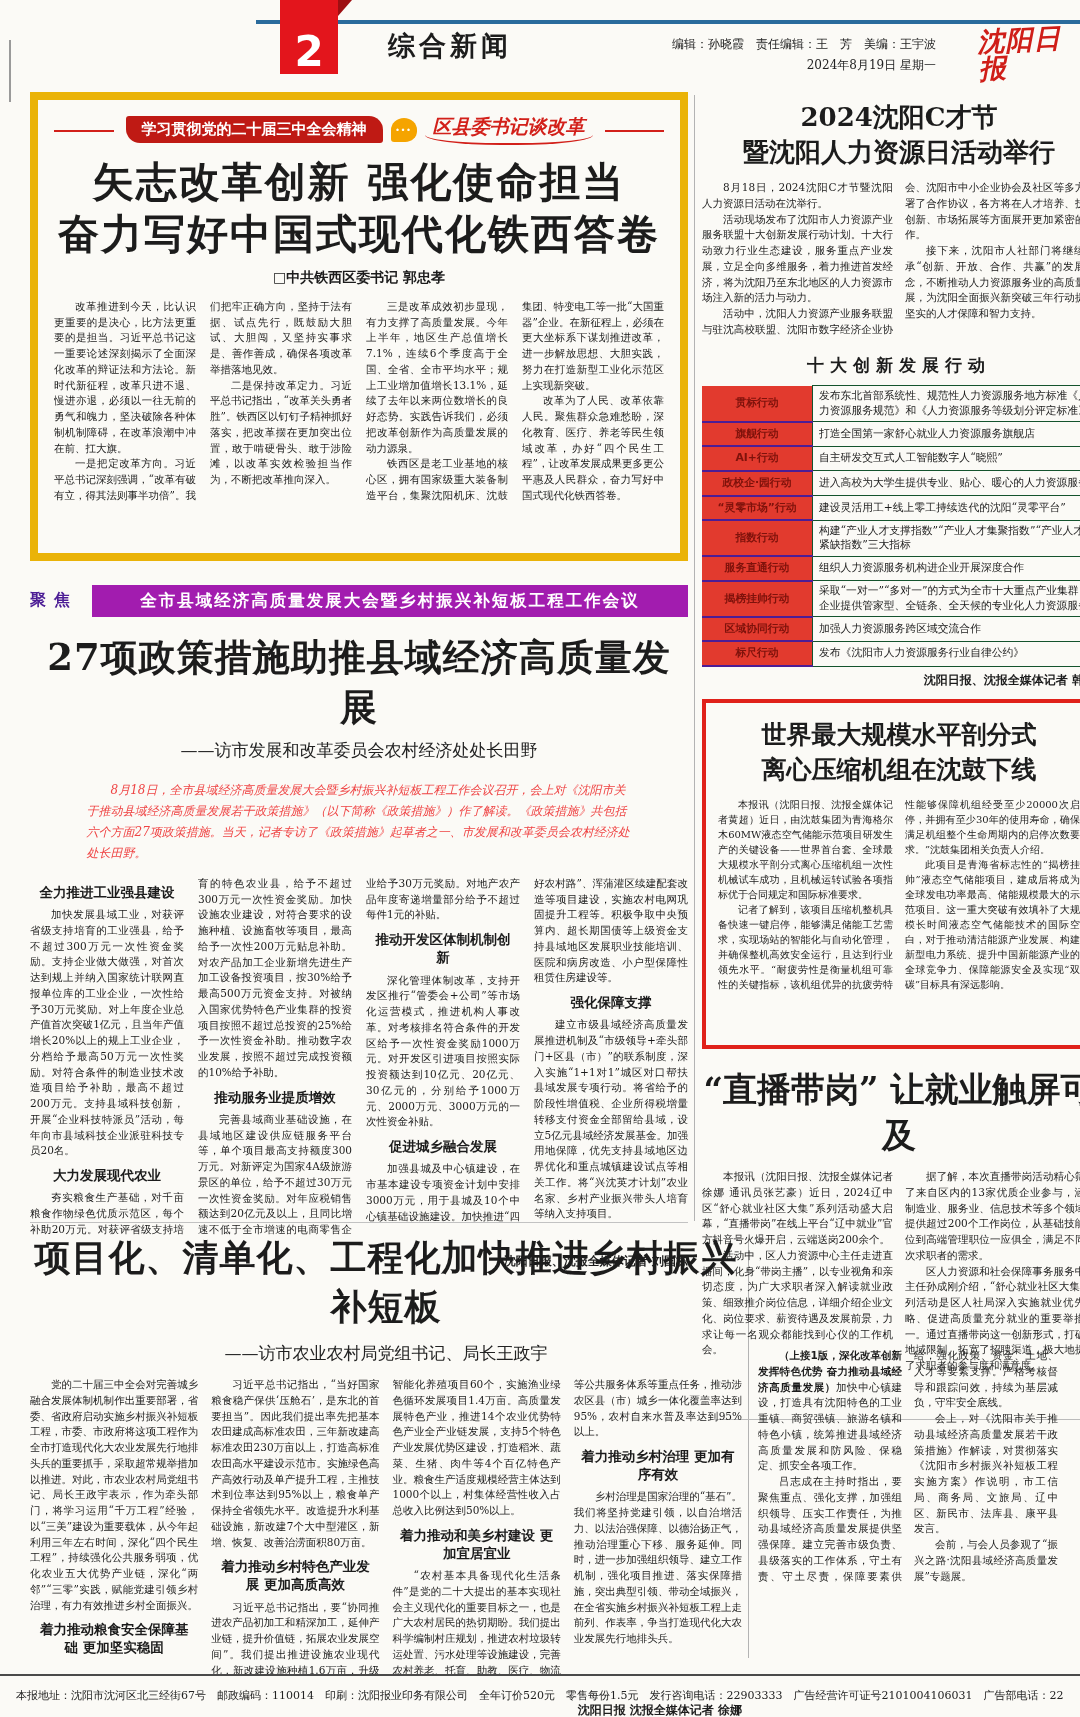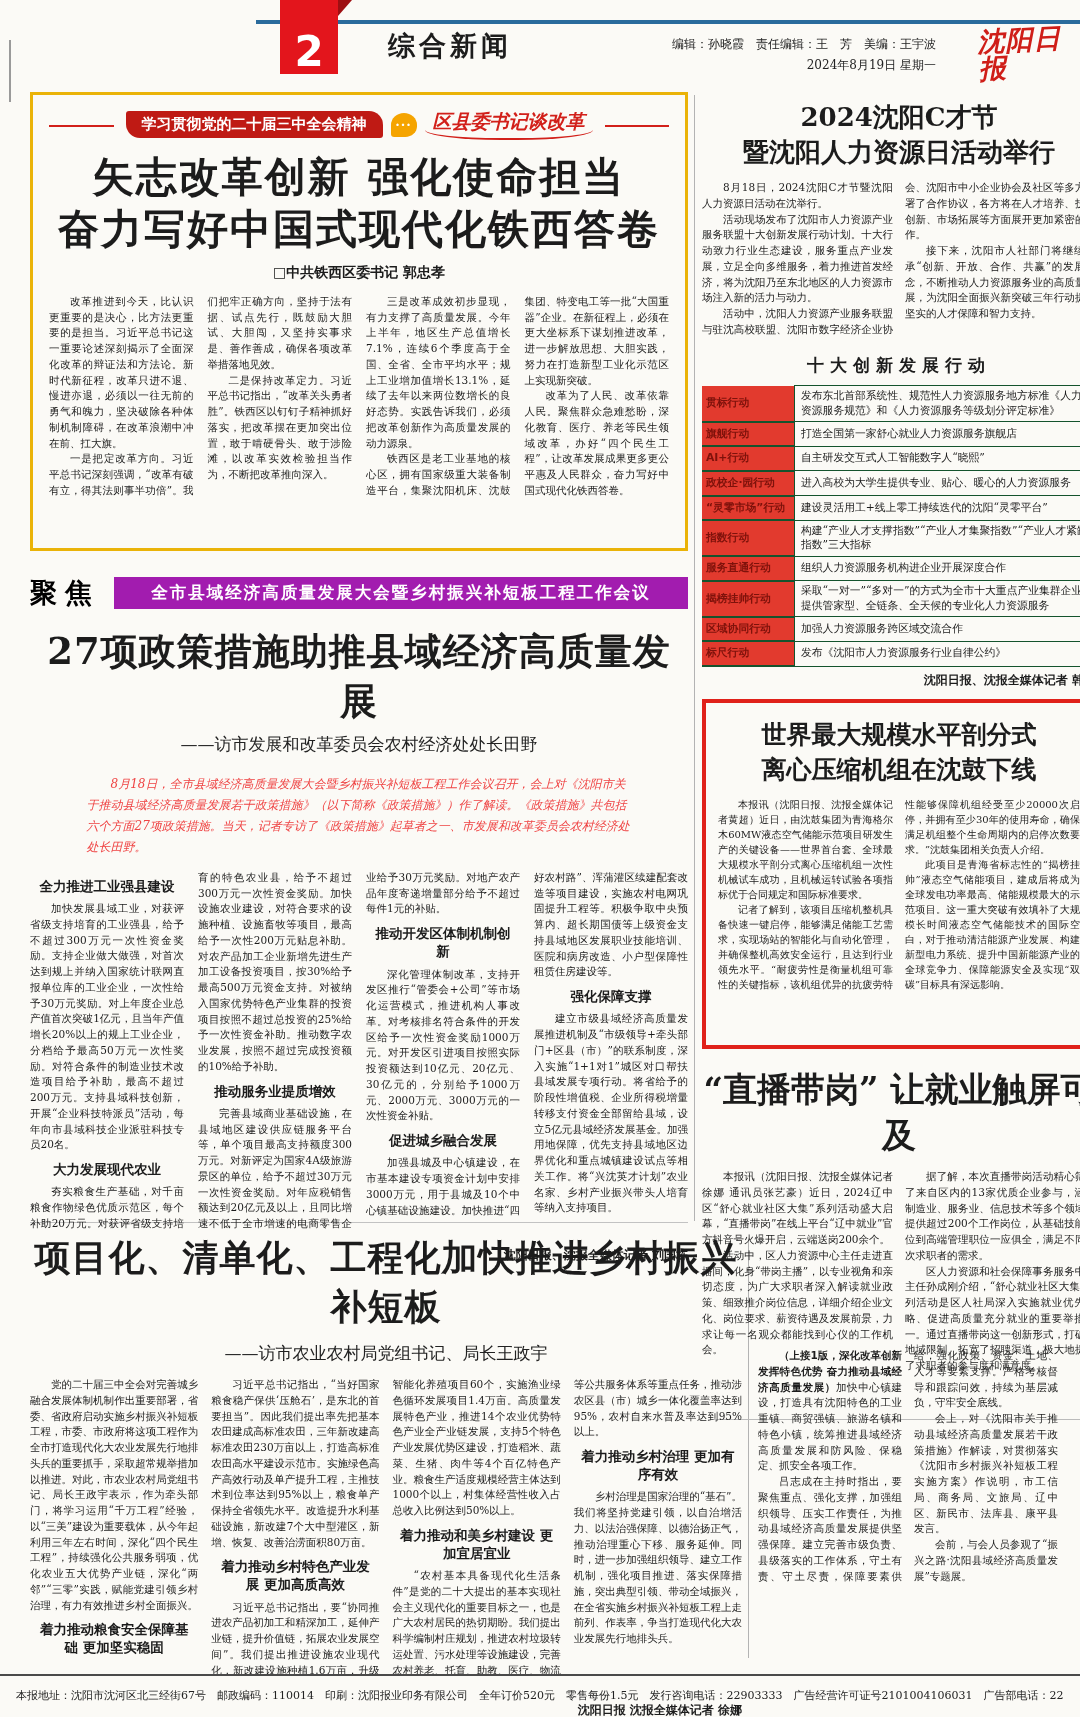--- a/index.html
+++ b/index.html
@@ -17,58 +17,58 @@
   .editors{position:absolute;left:640px;top:36px;width:296px;text-align:right;font-size:12px;color:#222;}
   .pubdate{position:absolute;left:640px;top:57px;width:296px;text-align:right;font-size:12px;color:#222;}
   .masthead{position:absolute;left:978px;top:26px;width:96px;font-weight:bold;font-style:italic;
            font-size:27px;color:#cf1e18;transform:rotate(-3deg);letter-spacing:1px;line-height:1;}
   
   .vline1{position:absolute;left:694px;top:95px;width:1px;height:1126px;background:#b3b3b3;}
   .vline2{position:absolute;left:748px;top:1240px;width:1px;height:418px;background:#b3b3b3;}
   .hdiv-left{position:absolute;left:30px;top:1222px;width:658px;border-top:1px solid #c2c2c2;}
   
   .leftwrap{position:absolute;left:30px;top:92px;width:658px;}
-  .leadbox{border:3px solid #eab308;padding:8px 16px 12px;}
+  .leadbox{border:8px solid #eab308;padding:8px 16px 12px;}
   .kicker{position:relative;text-align:center;margin:6px 0 8px;height:34px;}
   .kicker::before{content:"";position:absolute;left:0;right:0;top:16px;border-top:2px solid #d2201a;}
   .kicker-inner{position:relative;display:inline-flex;align-items:center;gap:8px;background:#fbfaf6;padding:0 12px;}
   .kicker-pill{background:#bf1a14;color:#fff;font-family:"DejaVu Sans","Liberation Sans",sans-serif;
            font-weight:bold;font-size:15px;padding:4px 16px;border-radius:3px 14px 3px 14px;white-space:nowrap;}
   .bubble-icon{width:26px;height:24px;background:#f5a400;border-radius:50% 50% 45% 12%;display:inline-flex;
            align-items:center;justify-content:center;color:#fff;font-weight:bold;font-size:13px;letter-spacing:1px;}
   .kicker-script{color:#d2201a;font-style:italic;font-weight:bold;font-size:19px;white-space:nowrap;
            border-bottom:2px solid #d2201a;border-radius:0 0 45% 45%/0 0 10px 10px;padding:0 8px 3px;}
   .lead-title{font-weight:bold;font-size:41px;text-align:center;letter-spacing:2px;line-height:1.28;margin:8px 0 2px;}
   .lead-byline{text-align:center;font-weight:bold;font-size:14px;margin:8px 0 12px;}
   .colbody{column-gap:14px;font-size:10.5px;line-height:1.5;text-align:justify;overflow:hidden;}
   .colbody p{margin:0;text-indent:2em;}
   .lead-body{height:242px;column-count:4;}
   .subhead{font-family:"DejaVu Sans","Liberation Sans",sans-serif;font-weight:bold;font-size:13.5px;
            text-align:center;margin:7px 6px 6px;line-height:1.35;}
   
   .focus-row{margin-top:24px;display:flex;align-items:center;gap:14px;}
-  .focus-kicker{color:#000000;font-family:Liberation Mono, monospace;font-weight:bold;
-           font-size:27px;letter-spacing:8px;white-space:nowrap;}
+  .focus-kicker{color:#4c1d95;font-family:Liberation Mono, monospace;font-weight:bold;
+           font-size:16px;letter-spacing:8px;white-space:nowrap;}
   .focus-banner{flex:1;background:#a21caf;color:#fff;font-family:"DejaVu Sans","Liberation Sans",sans-serif;
            font-weight:bold;font-size:16.5px;letter-spacing:2px;text-align:center;padding:5px 0;}
   .focus-title{font-weight:bold;font-size:37px;text-align:center;letter-spacing:1px;margin:16px 0 6px;}
   .focus-subtitle{text-align:center;font-size:17px;color:#222;margin:0 0 18px;}
   .focus-intro{margin:0 auto 12px;width:545px;font-style:italic;font-size:12px;line-height:1.75;color:#ef4444;text-indent:2em;}
   .focus-body{height:372px;column-count:4;}
   .byline-right{text-align:right;font-weight:bold;font-size:12px;margin-top:5px;}
   
   .rightwrap{position:absolute;left:702px;top:92px;width:394px;}
   .rt-title{font-weight:bold;font-size:26px;text-align:center;line-height:1.35;margin:8px 0 10px;}
   .rt-body{height:160px;column-count:2;column-gap:12px;}
   .tbl-title{font-family:"DejaVu Sans","Liberation Sans",sans-serif;font-weight:bold;font-size:17px;
            text-align:center;letter-spacing:6px;margin:14px 0 8px;}
   table.actions{width:100%;border-collapse:collapse;font-size:10.8px;line-height:1.35;}
   table.actions td{vertical-align:middle;}
   .tl{width:84px;background:#e23a2e;color:#7e120b;font-family:"DejaVu Sans","Liberation Sans",sans-serif;
-           font-weight:bold;text-align:left;border-bottom:2px solid #14532d;padding:4px 4px;}
+           font-weight:bold;text-align:center;border-bottom:2px solid #4c1d95;padding:4px 13px;}
   .td{border:1px solid #14532d;padding:3px 6px;text-align:left;}
   .shengu{border:4px solid #e0211a;padding:8px 12px 10px;margin-top:10px;}
   .shengu-title{font-weight:bold;font-size:25px;text-align:center;line-height:1.4;margin:6px 0 10px;}
   .shengu-body{height:238px;column-count:2;column-gap:12px;font-size:10px;}
   .zhibo-title{font-weight:bold;font-size:34px;text-align:center;margin:18px 0 10px;}
   .zhibo-body{height:234px;column-count:2;column-gap:12px;}
   .rdivider{border-top:1px solid #bbb;margin:16px 6px 0;}
   .jixu{position:absolute;left:758px;top:1348px;width:300px;}
   .jixu-body{height:306px;column-count:2;column-gap:12px;}
   .jixu-body b{font-family:"DejaVu Sans","Liberation Sans",sans-serif;}

